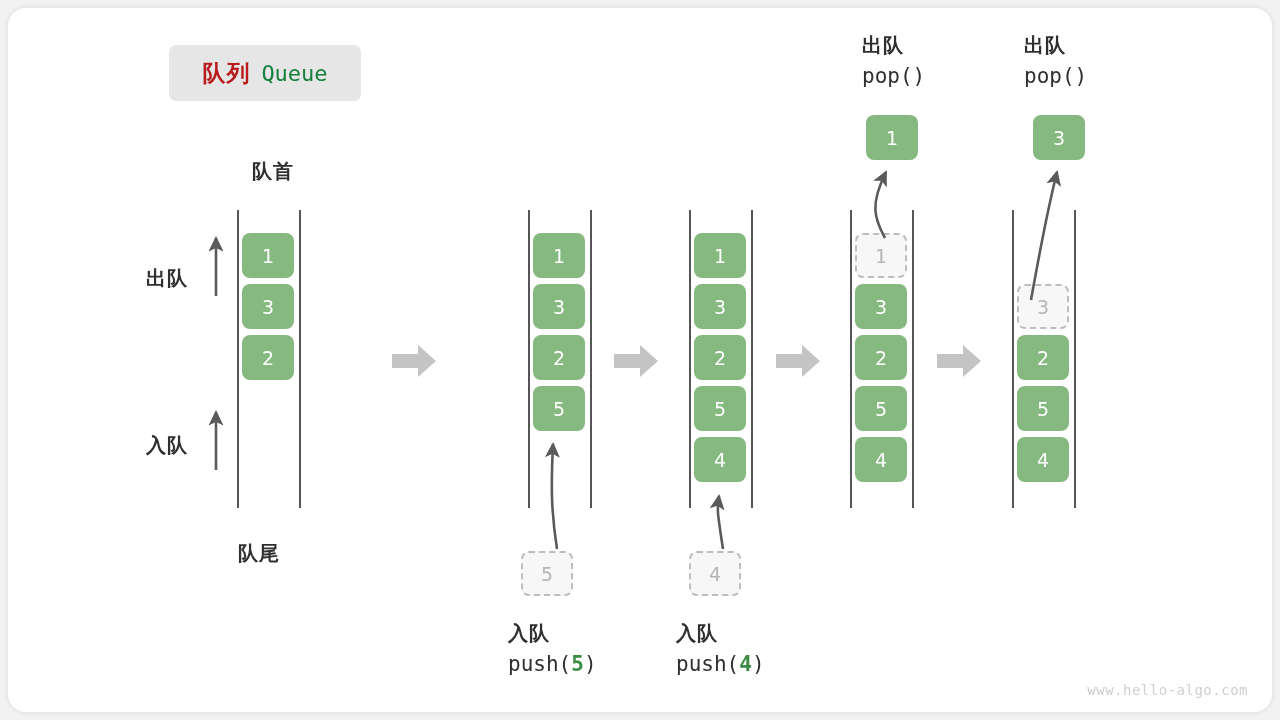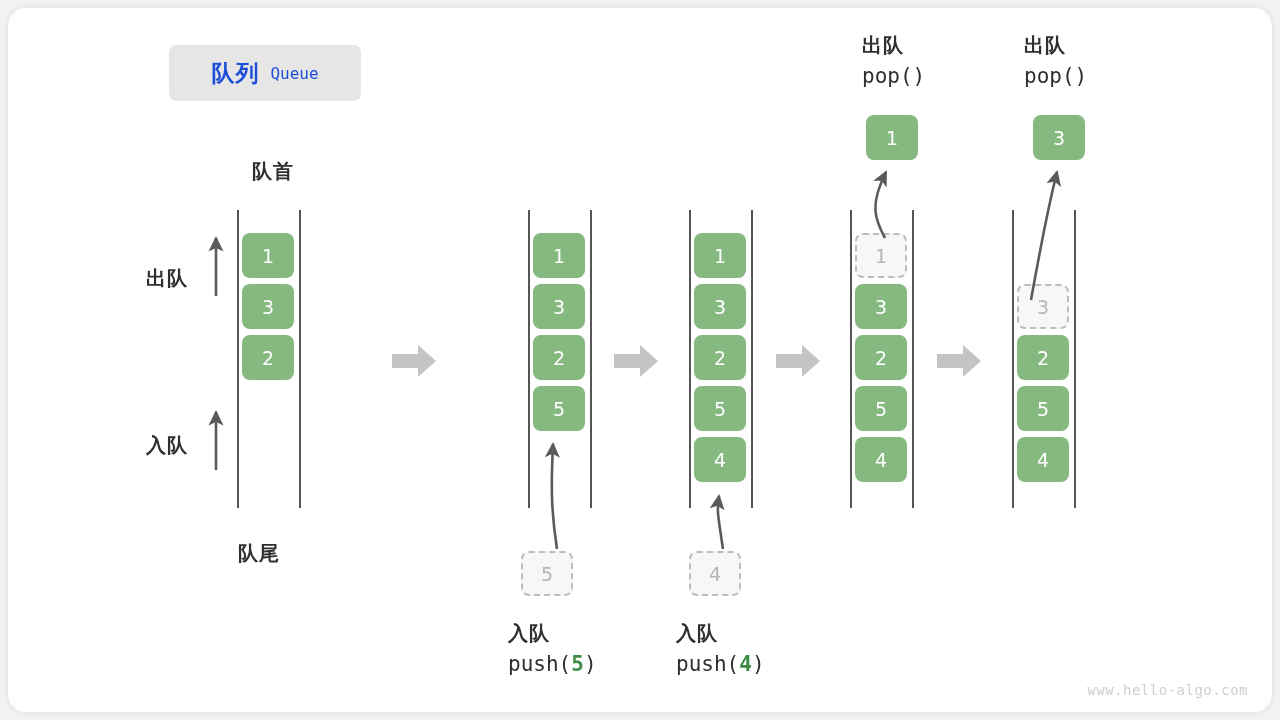--- a/index.html
+++ b/index.html
@@ -36,27 +36,27 @@
     background: #e6e6e6;
     border-radius: 7px;
     display: flex;
     align-items: center;
     justify-content: center;
     gap: 11px;
   }
   #title-chip .cn {
     font-size: 23px;
     font-weight: bold;
-    color: #1d4ed8;
+    color: #b91c1c;
     letter-spacing: 1px;
   }
   #title-chip .en {
     font-family: "DejaVu Sans Mono", "Liberation Mono", monospace;
-    font-size: 16px;
-    color: #1d4ed8;
+    font-size: 22px;
+    color: #15803d;
   }
 
   
   .cn-label {
     position: absolute;
     font-size: 20px;
     font-weight: bold;
     color: #2f2f2f;
     letter-spacing: 1px;
     white-space: nowrap;

